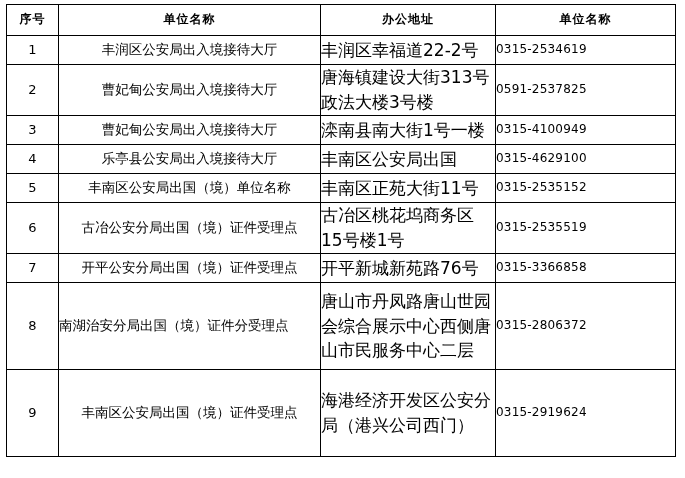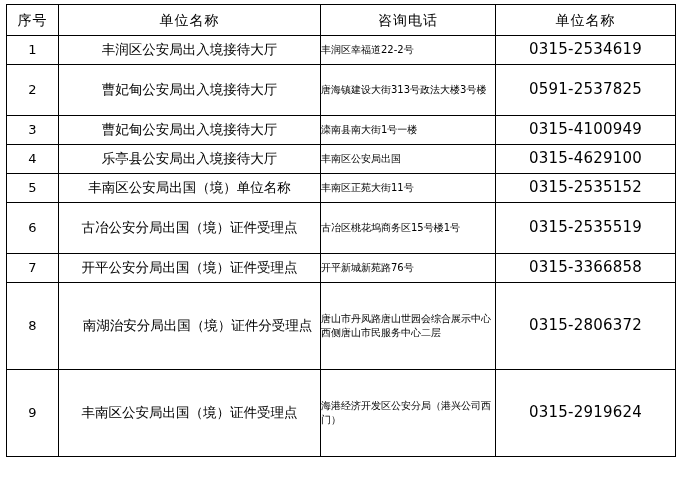--- a/index.html
+++ b/index.html
@@ -34,47 +34,46 @@
 
   table.contact-table th,
   table.contact-table td {
     border: 1px solid #000000;
     padding: 0;
     vertical-align: middle;
     line-height: 1.45;
   }
   table.contact-table thead th {
     height: 30px;
-    font-weight: normal;
-    font-size: 14px;
+    font-weight: bold;
+    font-size: 12px;
     text-align: center;
     letter-spacing: 1px;
   }
   .cell-no {
     text-align: center;
     font-size: 13px;
     height: 28px;
   }
   .cell-unit {
     text-align: center;
     padding: 3px 8px;
     font-size: 13.5px;
   }
   .cell-unit.align-left {
-    text-align: center;
-    padding-left: 16px;
+    text-align: left;
   }
   .cell-addr {
     text-align: left;
     padding: 3px 8px;
-    font-size: 10px;
+    font-size: 17px;
   }
   .cell-phone {
-    text-align: center;
-    font-size: 15px;
+    text-align: left;
+    font-size: 12px;
     letter-spacing: 0.2px;
   }
   tr.row-tall .cell-no,
   tr.row-tall .cell-phone {
     height: 86px;
   }
   tr.row-two .cell-no,
   tr.row-two .cell-phone {
     height: 50px;
   }
@@ -87,21 +86,21 @@
     <colgroup>
       <col class="c-no">
       <col class="c-unit">
       <col class="c-addr">
       <col class="c-phone">
     </colgroup>
     <thead>
       <tr>
         <th>序号</th>
         <th>单位名称</th>
-        <th>咨询电话</th>
+        <th>办公地址</th>
         <th>单位名称</th>
       </tr>
     </thead>
     <tbody id="table-body">
         <tr>
           <td class="cell-no">1</td>
           <td class="cell-unit">丰润区公安局出入境接待大厅</td>
           <td class="cell-addr">丰润区幸福道22-2号</td>
           <td class="cell-phone">0315-2534619</td>
         </tr>

